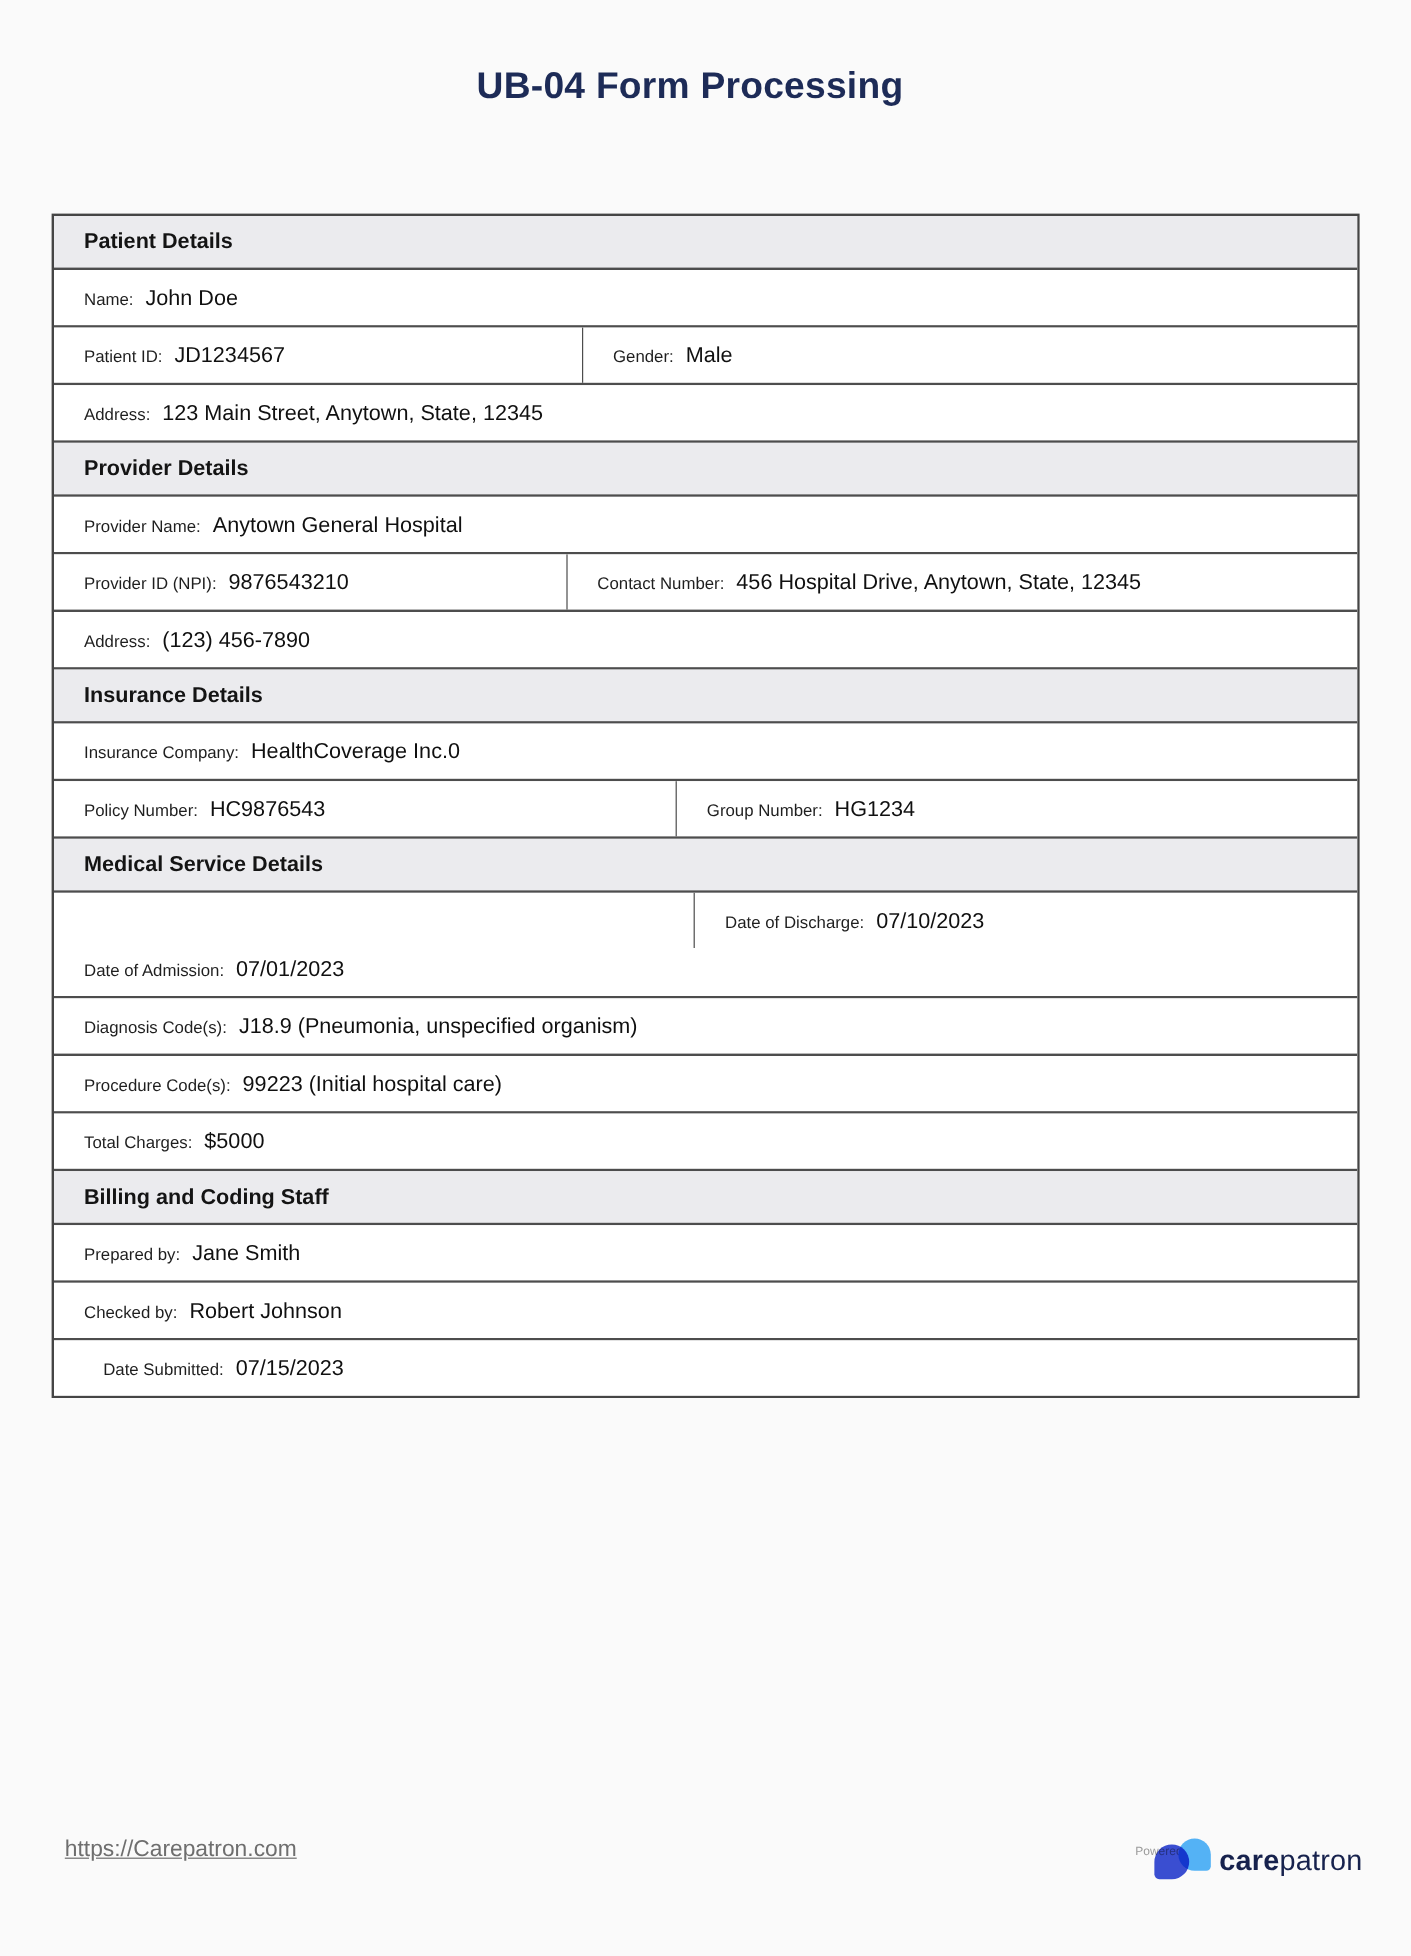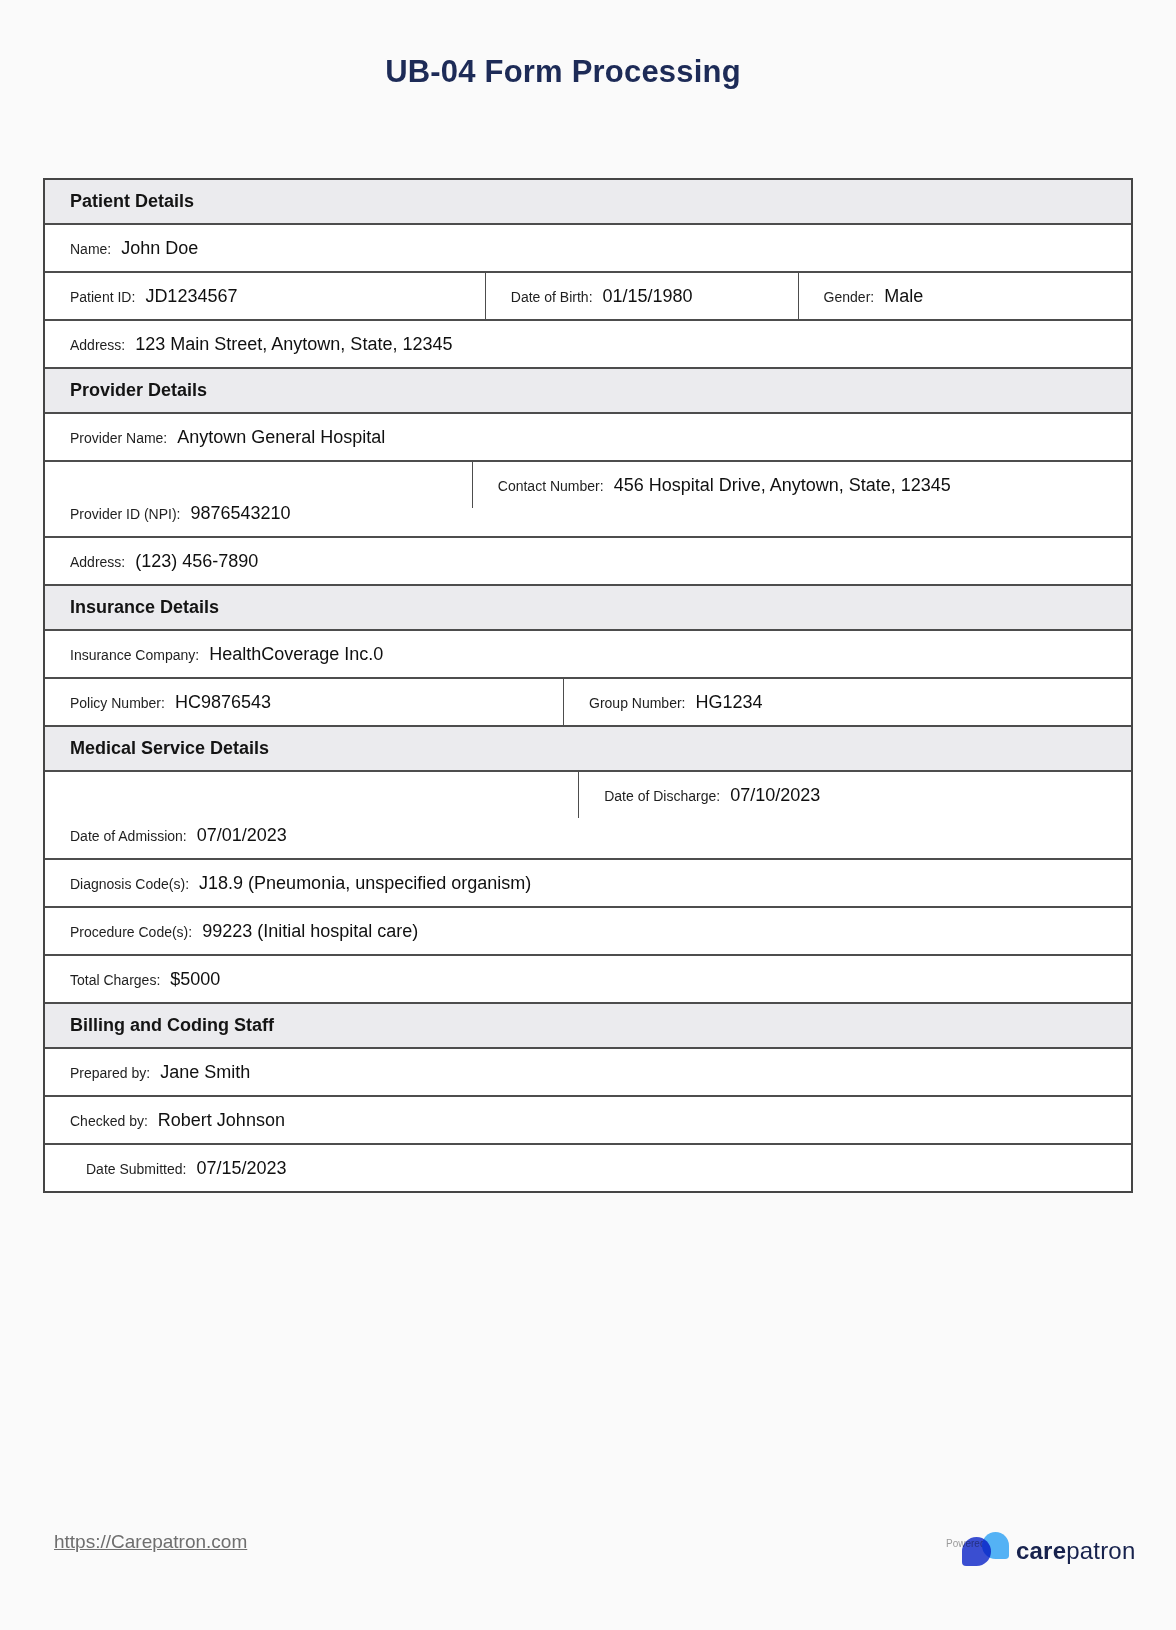--- a/index.html
+++ b/index.html
@@ -6,21 +6,21 @@
   html, body { width: 1176px; height: 1630px; }
   body {
     position: relative;
     background: #fafafa;
     font-family: "Liberation Sans", sans-serif;
     overflow: hidden;
   }
 
   .page-title {
     position: absolute;
-    top: 54px; left: 0;
+    top: 54px; left: 12px;
     width: 1126px;
     text-align: center;
     font-size: 31px;
     font-weight: bold;
     color: #1d2b57;
     letter-spacing: 0.2px;
   }
 
   .form-table {
     position: absolute;
@@ -50,21 +50,21 @@
     width: 100%;
   }
   .cell + .cell { border-left: 1px solid #4d4d4d; }
 
   .hdr { font-size: 18px; font-weight: bold; color: #141414; }
   .lbl { font-size: 14px; color: #1f1f1f; margin-right: 10px; }
   .val { font-size: 18px; color: #101010; }
 
   
   .p-c1 { width: 40.5%; } .p-c2 { width: 28.8%; } .p-c3 { width: 30.7%; }
-  .prov-c1 { width: 39.3%; margin-top: 28px; } .prov-c2 { width: 60.7%; }
+  .prov-c1 { width: 39.3%; } .prov-c2 { width: 60.7%; }
   .ins-c1 { width: 47.7%; } .ins-c2 { width: 52.3%; }
   .med-c1 { width: 49.1%; margin-top: 40px; } .med-c2 { width: 50.9%; }
 
   .footer-link {
     position: absolute;
     left: 54px; top: 1531px;
     font-size: 19px;
     color: #6e6e6e;
     text-decoration: underline;
     cursor: pointer;
@@ -119,23 +119,20 @@
   </div>
   <div class="row">
     <div class="cell">
       <span class="lbl">Name:</span><span class="val">John Doe</span>
     </div>
   </div>
   <div class="row">
     <div class="cell p-c1">
       <span class="lbl">Patient ID:</span><span class="val">JD1234567</span>
     </div>
-    <div class="cell p-c2">
-      <span class="lbl">Date of Birth:</span><span class="val">01/15/1980</span>
-    </div>
     <div class="cell p-c3">
       <span class="lbl">Gender:</span><span class="val">Male</span>
     </div>
   </div>
   <div class="row">
     <div class="cell">
       <span class="lbl">Address:</span><span class="val">123 Main Street, Anytown, State, 12345</span>
     </div>
   </div>
 

